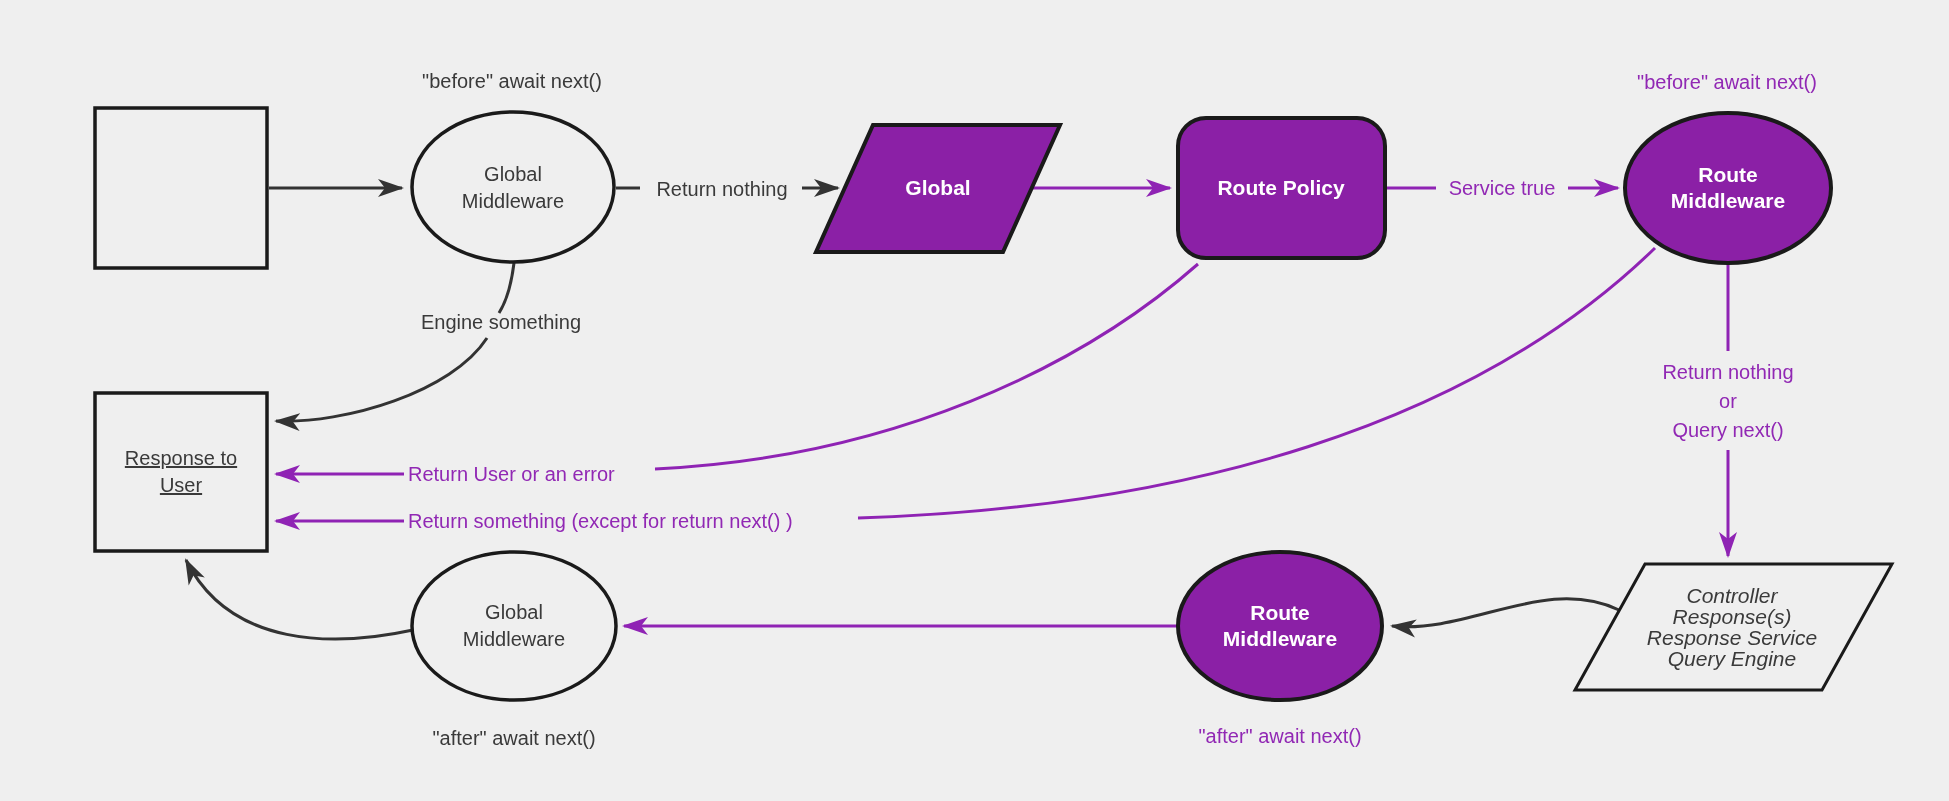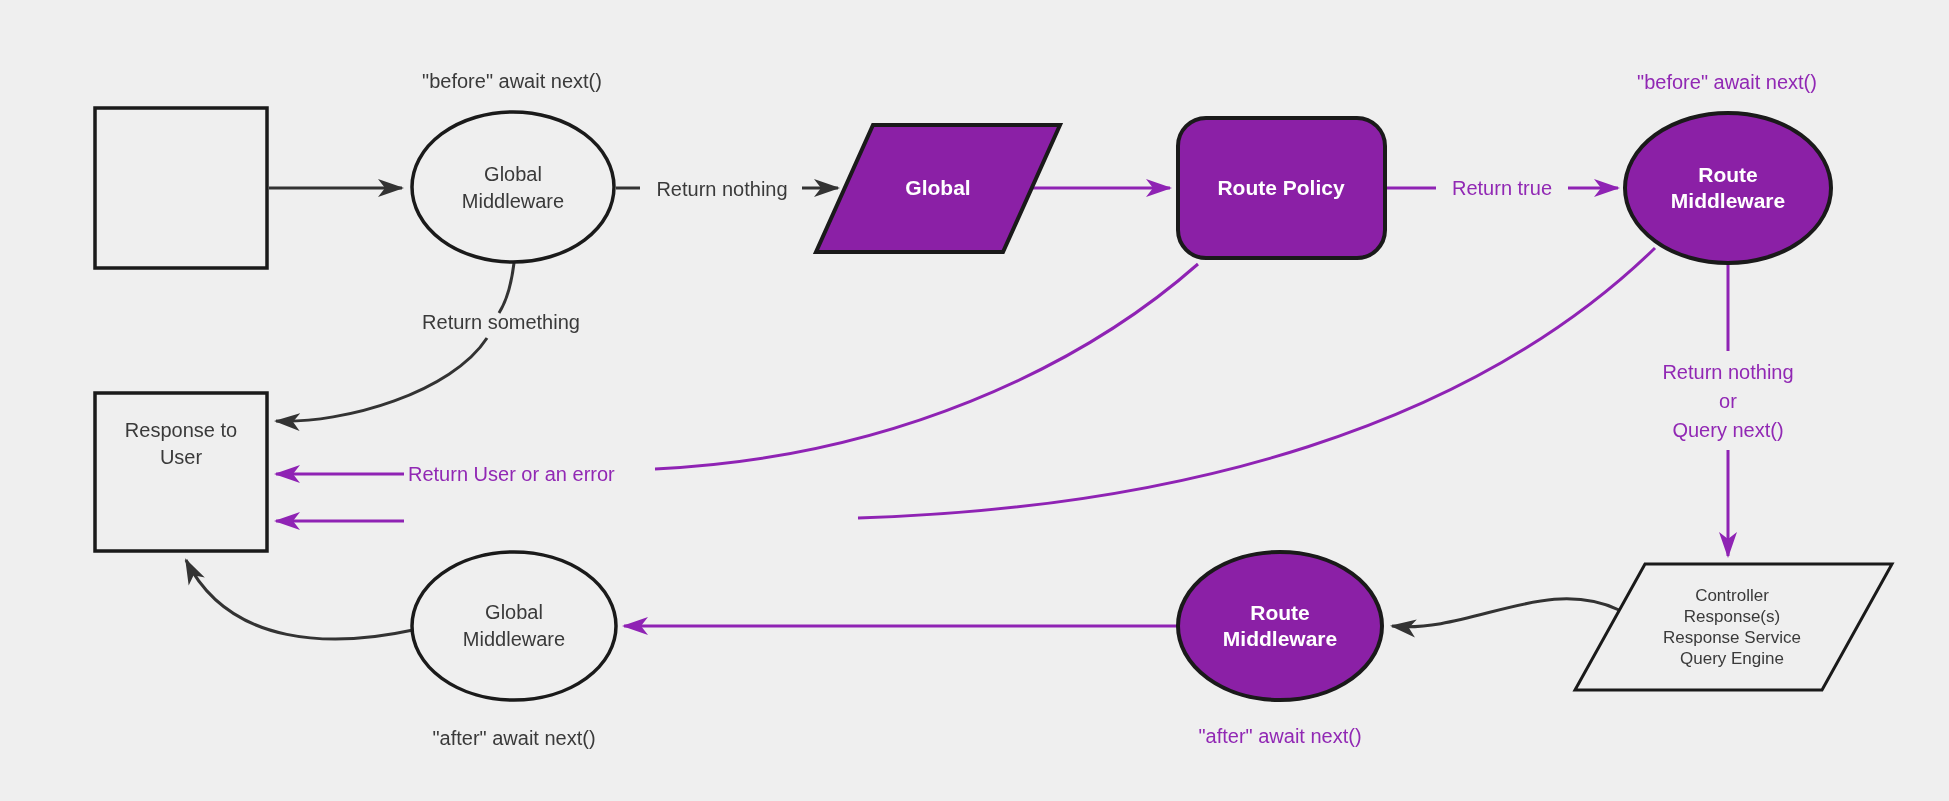--- a/index.html
+++ b/index.html
@@ -17,21 +17,21 @@
     white-space:nowrap;
     text-align:center;
     font-size:20px;
     line-height:27px;
     color:#3a3a3a;
   }
   .lbl.wrap{white-space:normal;}
   .lbl.left{transform:translate(0,-50%);}
   .lbl.purple{color:#9128b4;}
   .lbl.white{color:#ffffff;font-weight:700;font-size:21px;line-height:26px;}
-  .lbl.small{font-size:17px;line-height:21px;}
+  .lbl.small{font-size:21px;line-height:21px;font-style:italic;}
   .lbl .line{display:block;}
   .lbl.stack3{line-height:29px;}
 </style>
 </head>
 <body>
 
 <div class="canvas">
 
   <svg width="1949" height="801" viewBox="0 0 1949 801">
     <defs>
@@ -78,29 +78,30 @@
   <div class="lbl white" style="left:1281px;top:188px;text-align:center;">Route Policy</div>
   <div class="lbl white wrap" style="left:1728px;top:188px;width:130px;">Route Middleware</div>
   <div class="lbl small" style="left:1732px;top:627px;">
     <span class="line">Controller</span>
     <span class="line">Response(s)</span>
     <span class="line">Response Service</span>
     <span class="line">Query Engine</span>
   </div>
   <div class="lbl white wrap" style="left:1280px;top:626px;width:130px;">Route Middleware</div>
   <div class="lbl wrap" style="left:514px;top:626px;width:130px;">Global Middleware</div>
-  <div class="lbl wrap" style="left:181px;top:444px;width:130px;">Response to User</div>
+  <div class="lbl wrap" style="left:181px;top:472px;width:130px;text-decoration:underline;">Response to User</div>
 
   <div class="lbl" style="left:512px;top:81px;">"before" await next()</div>
   <div class="lbl purple" style="left:1727px;top:82px;">"before" await next()</div>
   <div class="lbl" style="left:722px;top:189px;">Return nothing</div>
-  <div class="lbl" style="left:501px;top:322px;">Return something</div>
-  <div class="lbl purple" style="left:1502px;top:188px;">Return true</div>
+  <div class="lbl" style="left:501px;top:322px;">Engine something</div>
+  <div class="lbl purple" style="left:1502px;top:188px;">Service true</div>
   <div class="lbl purple stack3" style="left:1728px;top:401px;">
     <span class="line">Return nothing</span>
     <span class="line">or</span>
     <span class="line">Query next()</span>
   </div>
   <div class="lbl purple left" style="left:408px;top:474px;">Return User or an error</div>
+  <div class="lbl purple left" style="left:408px;top:521px;">Return something (except for return next() )</div>
   <div class="lbl purple" style="left:1280px;top:736px;">"after" await next()</div>
   <div class="lbl" style="left:514px;top:738px;">"after" await next()</div>
 
 </div>
 
 </body></html>

